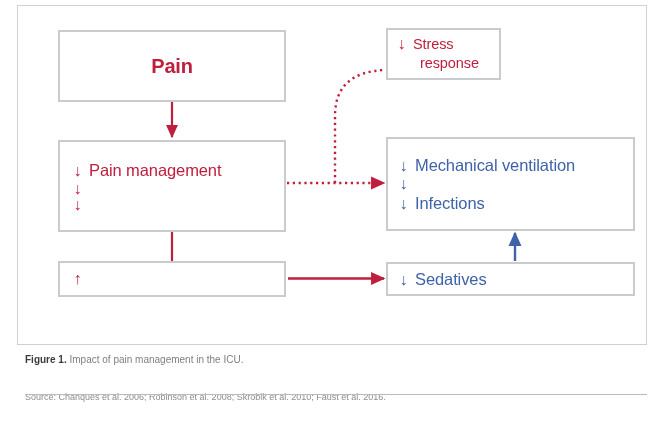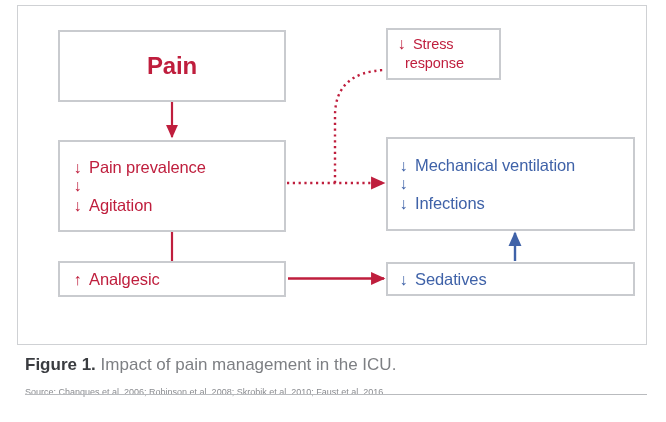--- a/index.html
+++ b/index.html
@@ -50,21 +50,21 @@
   
   #node-pain-measurement {
     left: 40px;
     top: 24px;
     width: 228px;
     height: 72px;
     align-items: center;
     justify-content: center;
   }
   #node-pain-measurement .title-line {
-    font-size: 24px;
+    font-size: 20px;
     font-weight: bold;
     line-height: 1.04;
     text-align: center;
     letter-spacing: -0.2px;
     white-space: nowrap;
   }
 
   
   .node .row {
     display: flex;
@@ -104,21 +104,21 @@
     top: 22px;
     width: 115px;
     height: 52px;
     padding: 2px 0;
   }
   #node-stress-response .row {
     padding-left: 8px;
     font-size: 14.5px;
     line-height: 1.28;
   }
-  #node-stress-response .row.cont { padding-left: 17px; }
+  #node-stress-response .row.cont { padding-left: 32px; }
 
   #node-clinical-outcomes {
     left: 368px;
     top: 131px;
     width: 249px;
     height: 94px;
     padding: 4px 0;
   }
   #node-clinical-outcomes .row { padding-left: 10px; }
 
@@ -139,31 +139,31 @@
   }
 
   
   .caption-wrap {
     position: absolute;
     left: 25px;
     top: 352px;
     width: 622px;
   }
   .caption-line {
-    font-size: 17px;
+    font-size: 10px;
     color: #7d7f83;
     line-height: 1.5;
     white-space: nowrap;
   }
   .caption-line .fig-label {
     font-weight: bold;
     color: #3a3c40;
   }
   .source-line {
-    margin-top: 8px;
+    margin-top: 24px;
     font-size: 9px;
     color: #8a8c90;
     line-height: 1.4;
     white-space: nowrap;
   }
   .bottom-rule {
     position: absolute;
     left: 25px;
     top: 394px;
     width: 622px;
@@ -201,35 +201,33 @@
       <line x1="497" y1="255" x2="497" y2="227" stroke="#3f62a8" stroke-width="2.4" marker-end="url(#arrow-blue)"></line>
     </svg>
 
     <div class="node red" id="node-pain-measurement">
       <div class="title-line">Pain</div>
     </div>
 
     <div class="node red" id="node-pain-outcomes">
       <div class="row">
         <span class="glyph">↓</span>
-        <span class="txt">Pain prevalence</span>
-      </div>
-      <div class="row">
-        <span class="glyph">↓</span>
-      </div>
-      <div class="row">
-        <span class="glyph">↓</span>
-        <span class="txt">Agitation</span>
+        <span class="txt">Pain management</span>
+      </div>
+      <div class="row">
+        <span class="glyph">↓</span>
+      </div>
+      <div class="row">
+        <span class="glyph">↓</span>
       </div>
     </div>
 
     <div class="node red" id="node-analgesic">
       <div class="row">
         <span class="glyph">↑</span>
-        <span class="txt">Analgesic</span>
       </div>
     </div>
 
     <div class="node red" id="node-stress-response">
       <div class="row">
         <span class="glyph">↓</span>
         <span class="txt">Stress</span>
       </div>
       <div class="row cont">
         <span class="txt">response</span>

